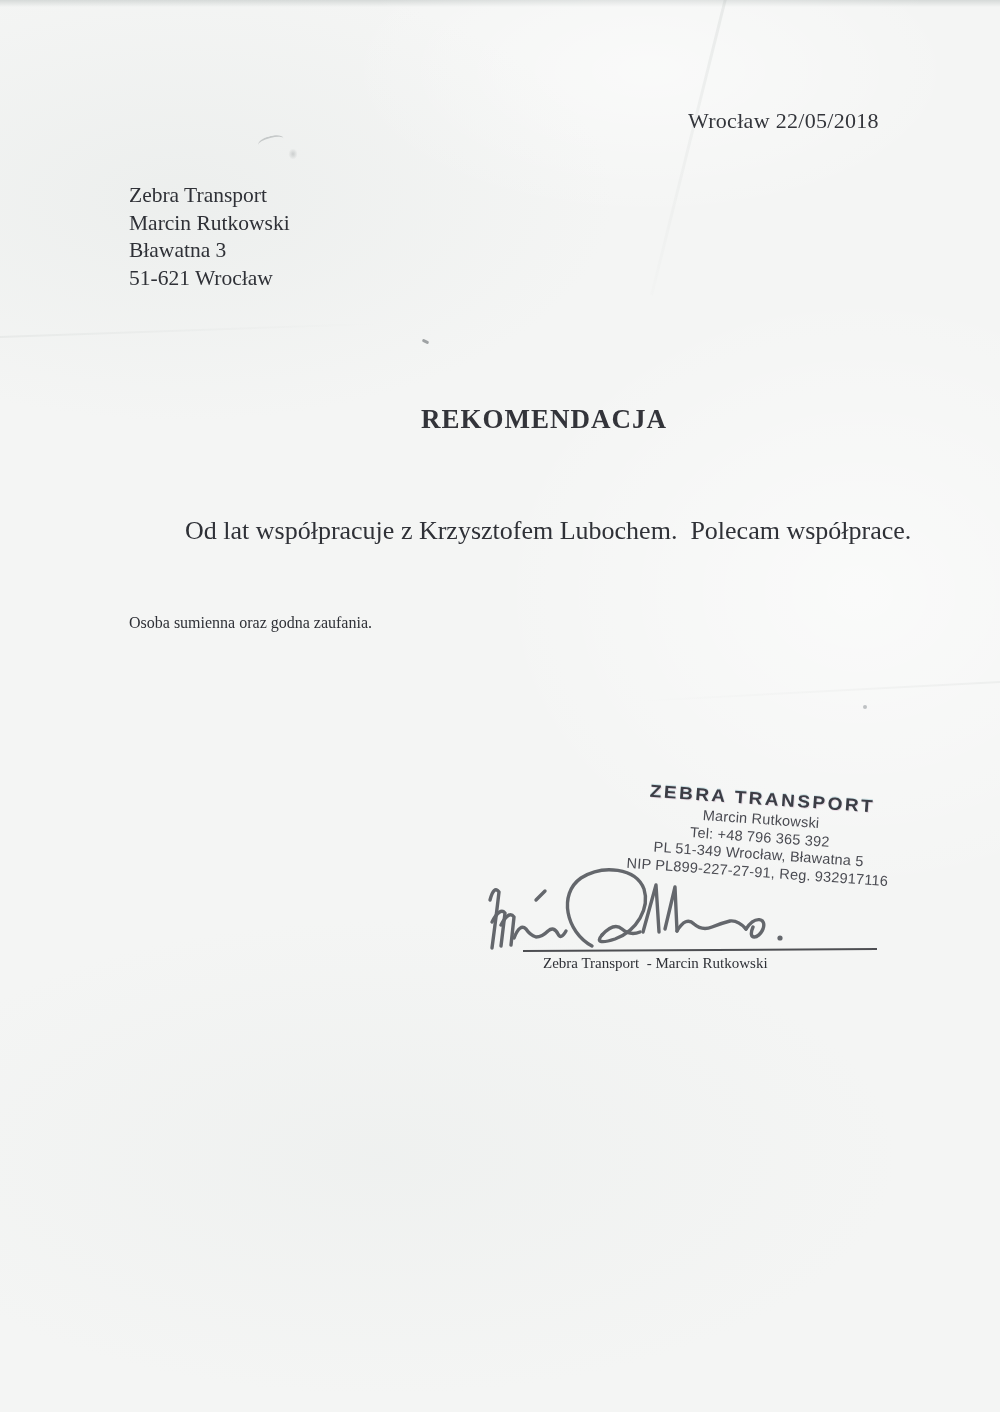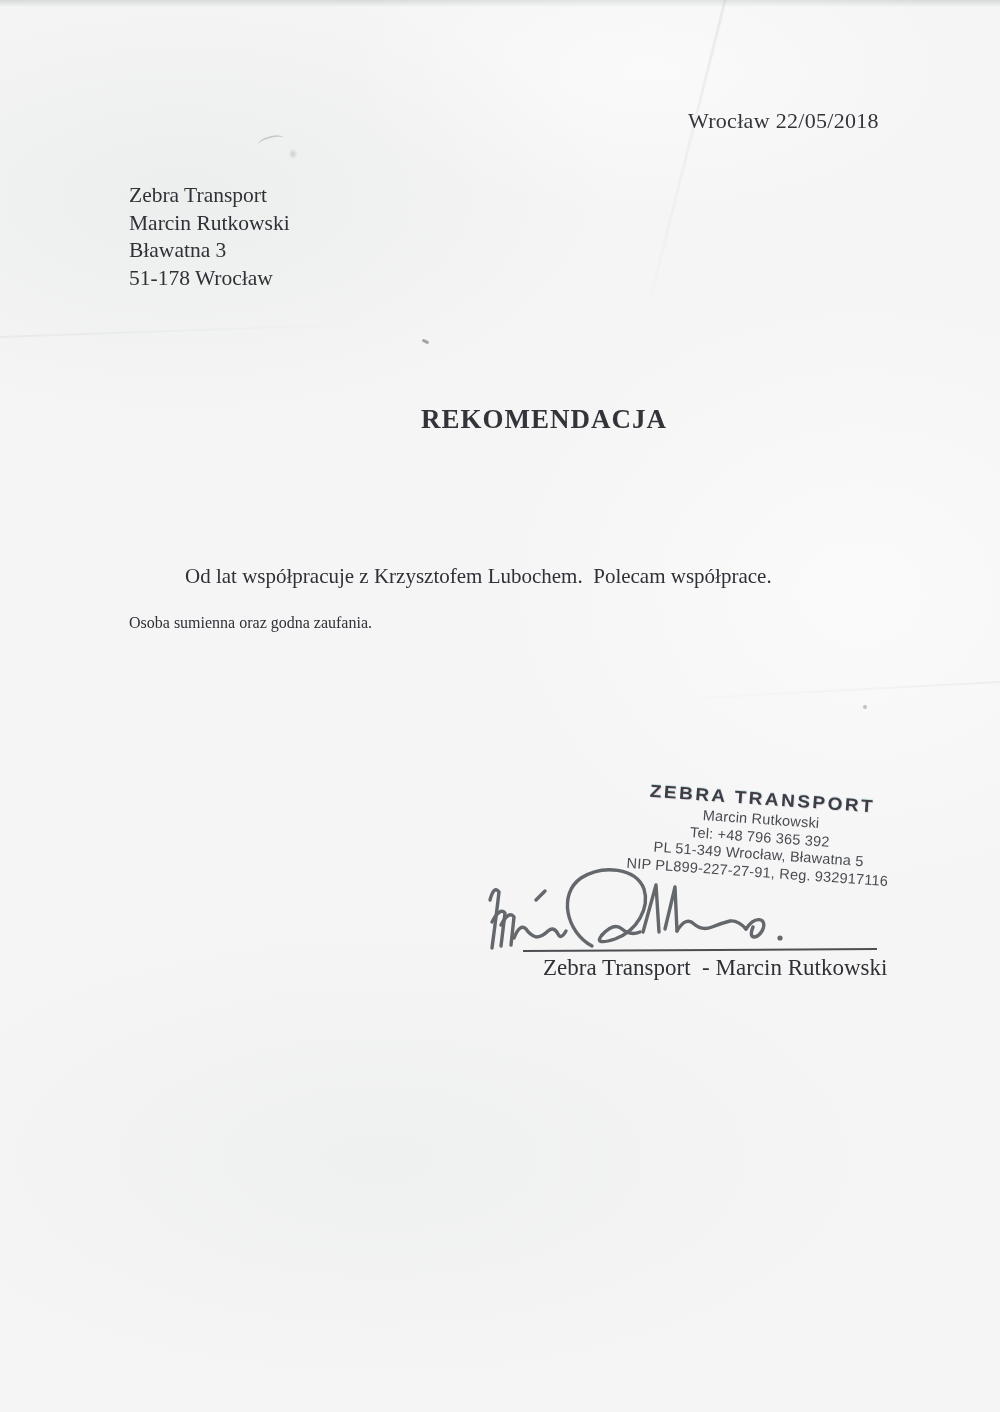--- a/index.html
+++ b/index.html
@@ -43,22 +43,22 @@
   .sender{
     position:absolute;left:129px;top:182px;
     font-size:21.5px;line-height:27.5px;color:#2f3137;
   }
   .doc-title{
     position:absolute;left:0;top:404px;width:1000px;
     text-align:center;font-size:27px;font-weight:bold;
     letter-spacing:1px;color:#33343a;margin-left:44px;
   }
   .para-1{
-    position:absolute;left:185px;top:564px;
-    font-size:21px;color:#2f3137;white-space:pre;
+    position:absolute;left:185px;top:516px;
+    font-size:26px;color:#2f3137;white-space:pre;
   }
   .para-2{
     position:absolute;left:129px;top:614px;
     font-size:16px;color:#2f3137;white-space:pre;
   }
   .stamp{
     position:absolute;left:622px;top:788px;width:276px;
     transform:rotate(4deg);transform-origin:50% 50%;
     text-align:center;
     font-family:"Liberation Sans", sans-serif;
@@ -75,21 +75,21 @@
     font-size:14.5px;line-height:17.5px;letter-spacing:0.2px;
     white-space:nowrap;color:#4a4b52;
   }
   .signature-svg{position:absolute;left:478px;top:858px;width:320px;height:104px;}
   .signature-rule{
     position:absolute;left:523px;top:949px;width:354px;height:2px;
     background:#4d4e52;transform:rotate(-0.3deg);
   }
   .signature-caption{
     position:absolute;left:543px;top:955px;
-    font-size:23px;color:#2f3137;white-space:pre;
+    font-size:15px;color:#2f3137;white-space:pre;
   }
   .speck{position:absolute;pointer-events:none;}
   .speck-smudge-a{
     left:258px;top:136px;width:26px;height:9px;
     border-top:2px solid rgba(120,126,128,0.35);
     border-radius:50%;transform:rotate(-14deg);
   }
   .speck-smudge-b{
     left:288px;top:148px;width:10px;height:12px;
     background:radial-gradient(ellipse at center, rgba(120,126,128,0.30), transparent 65%);
@@ -116,21 +116,21 @@
   <div class="speck speck-smudge-b"></div>
   <div class="speck speck-apostrophe"></div>
   <div class="speck speck-dot"></div>
 
   <div class="date-line">Wrocław 22/05/2018</div>
 
   <div class="sender">
     <div>Zebra Transport</div>
     <div>Marcin Rutkowski</div>
     <div>Bławatna 3</div>
-    <div>51-178 Wrocław</div>
+    <div>51-621 Wrocław</div>
   </div>
 
   <div class="doc-title">REKOMENDACJA</div>
 
   <div class="para-1">Od lat współpracuje z Krzysztofem Lubochem.  Polecam współprace.</div>
   <div class="para-2">Osoba sumienna oraz godna zaufania.</div>
 
   <div class="stamp">
     <div class="stamp-company">ZEBRA TRANSPORT</div>
     <div class="stamp-line">Marcin Rutkowski</div>

